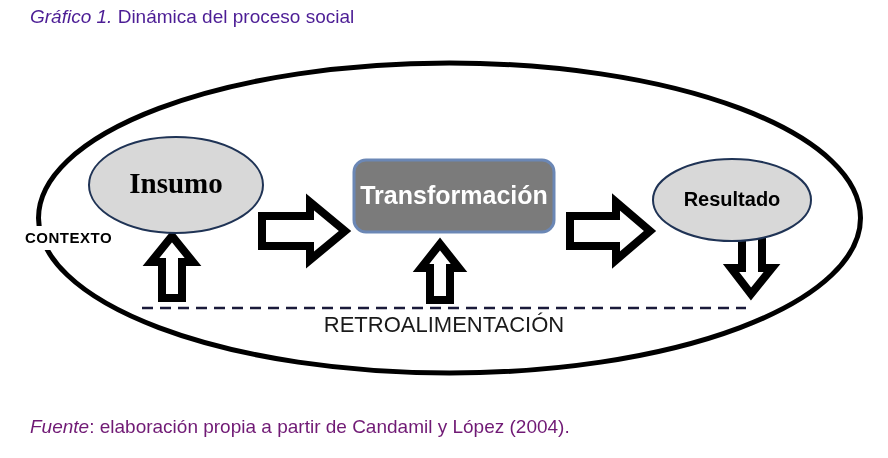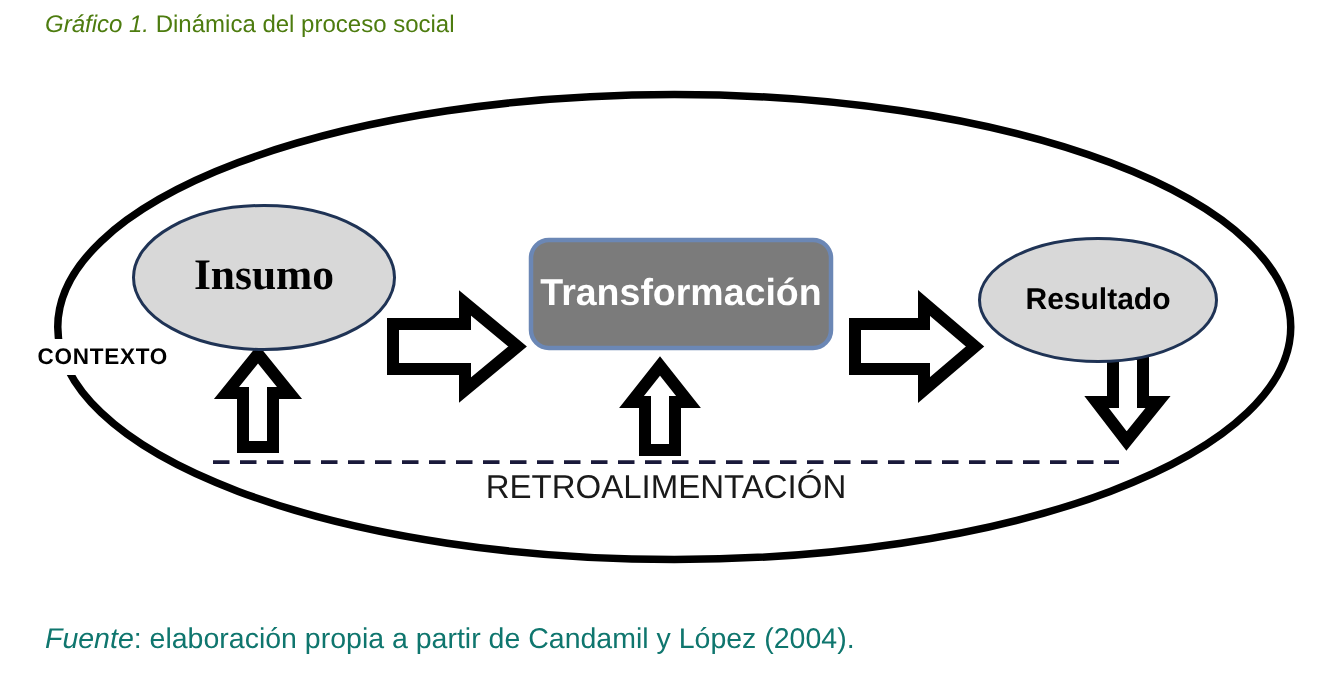--- a/index.html
+++ b/index.html
@@ -12,35 +12,35 @@
     height: 458px;
     position: relative;
     font-family: "Liberation Sans", sans-serif;
     overflow: hidden;
   }
 
   #figure-title {
     position: absolute;
     left: 30px;
     top: 5px;
-    font-size: 16px;
-    color: #4d7c0f;
+    font-size: 19px;
+    color: #4c1d95;
     white-space: nowrap;
     line-height: 24px;
   }
   #figure-title .lead {
     font-style: italic;
   }
 
   #figure-source {
     position: absolute;
     left: 30px;
     top: 415px;
     font-size: 19px;
-    color: #0f766e;
+    color: #701a75;
     white-space: nowrap;
     line-height: 24px;
   }
   #figure-source .lead {
     font-style: italic;
   }
 
   #diagram-canvas {
     position: absolute;
     left: 0;

